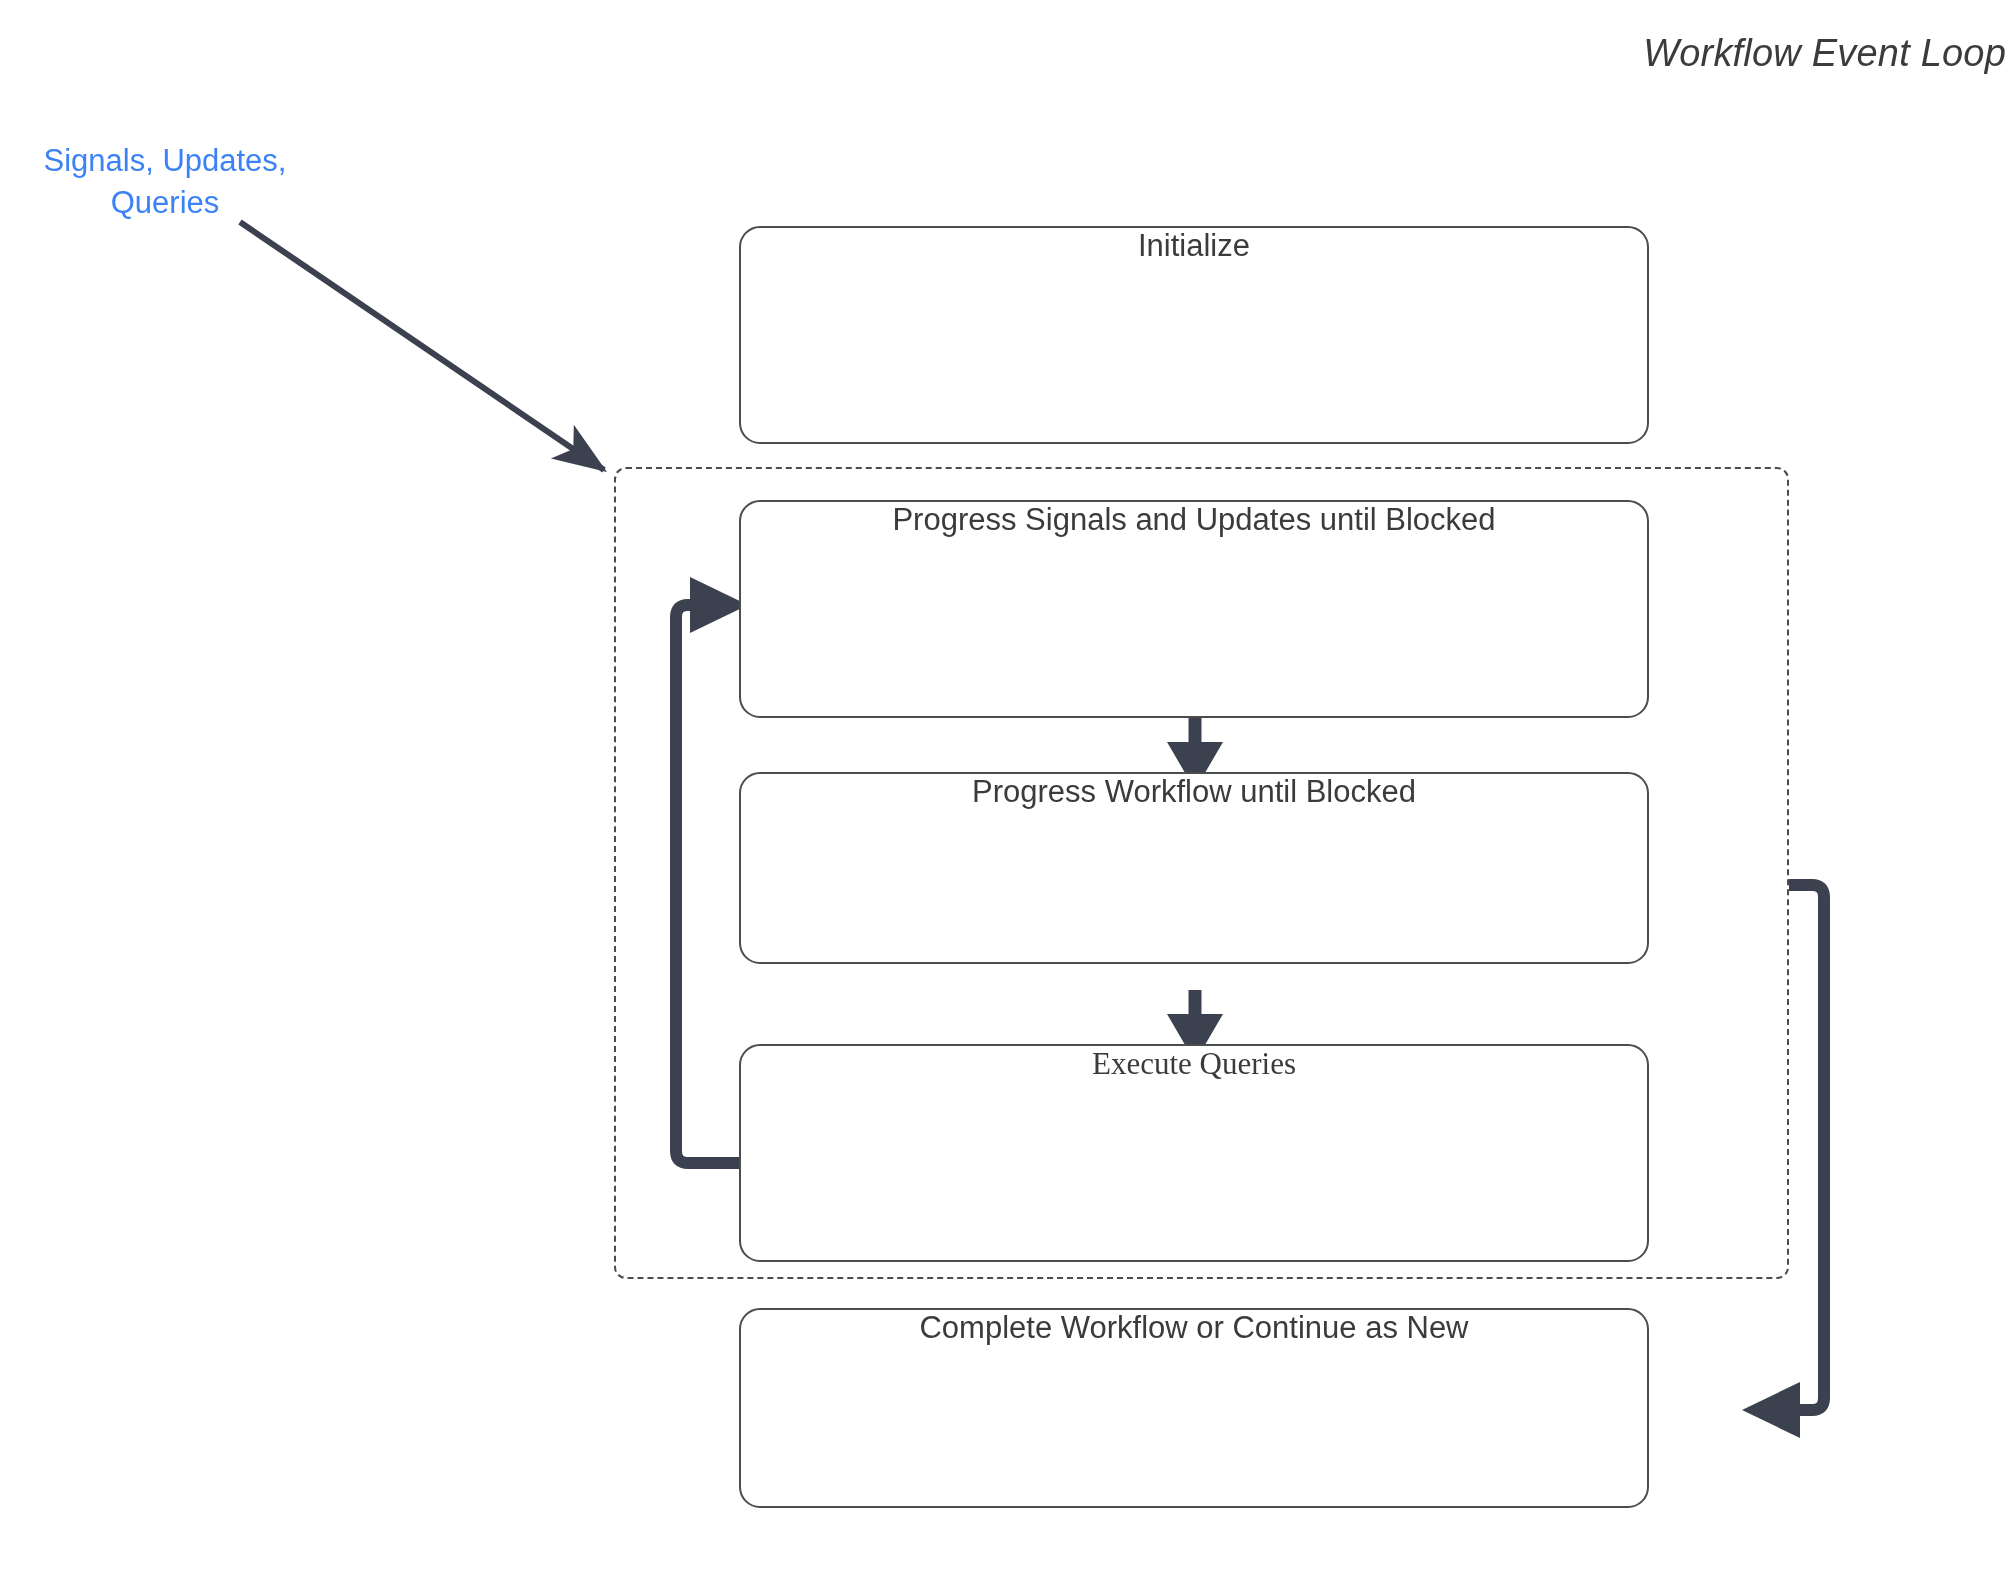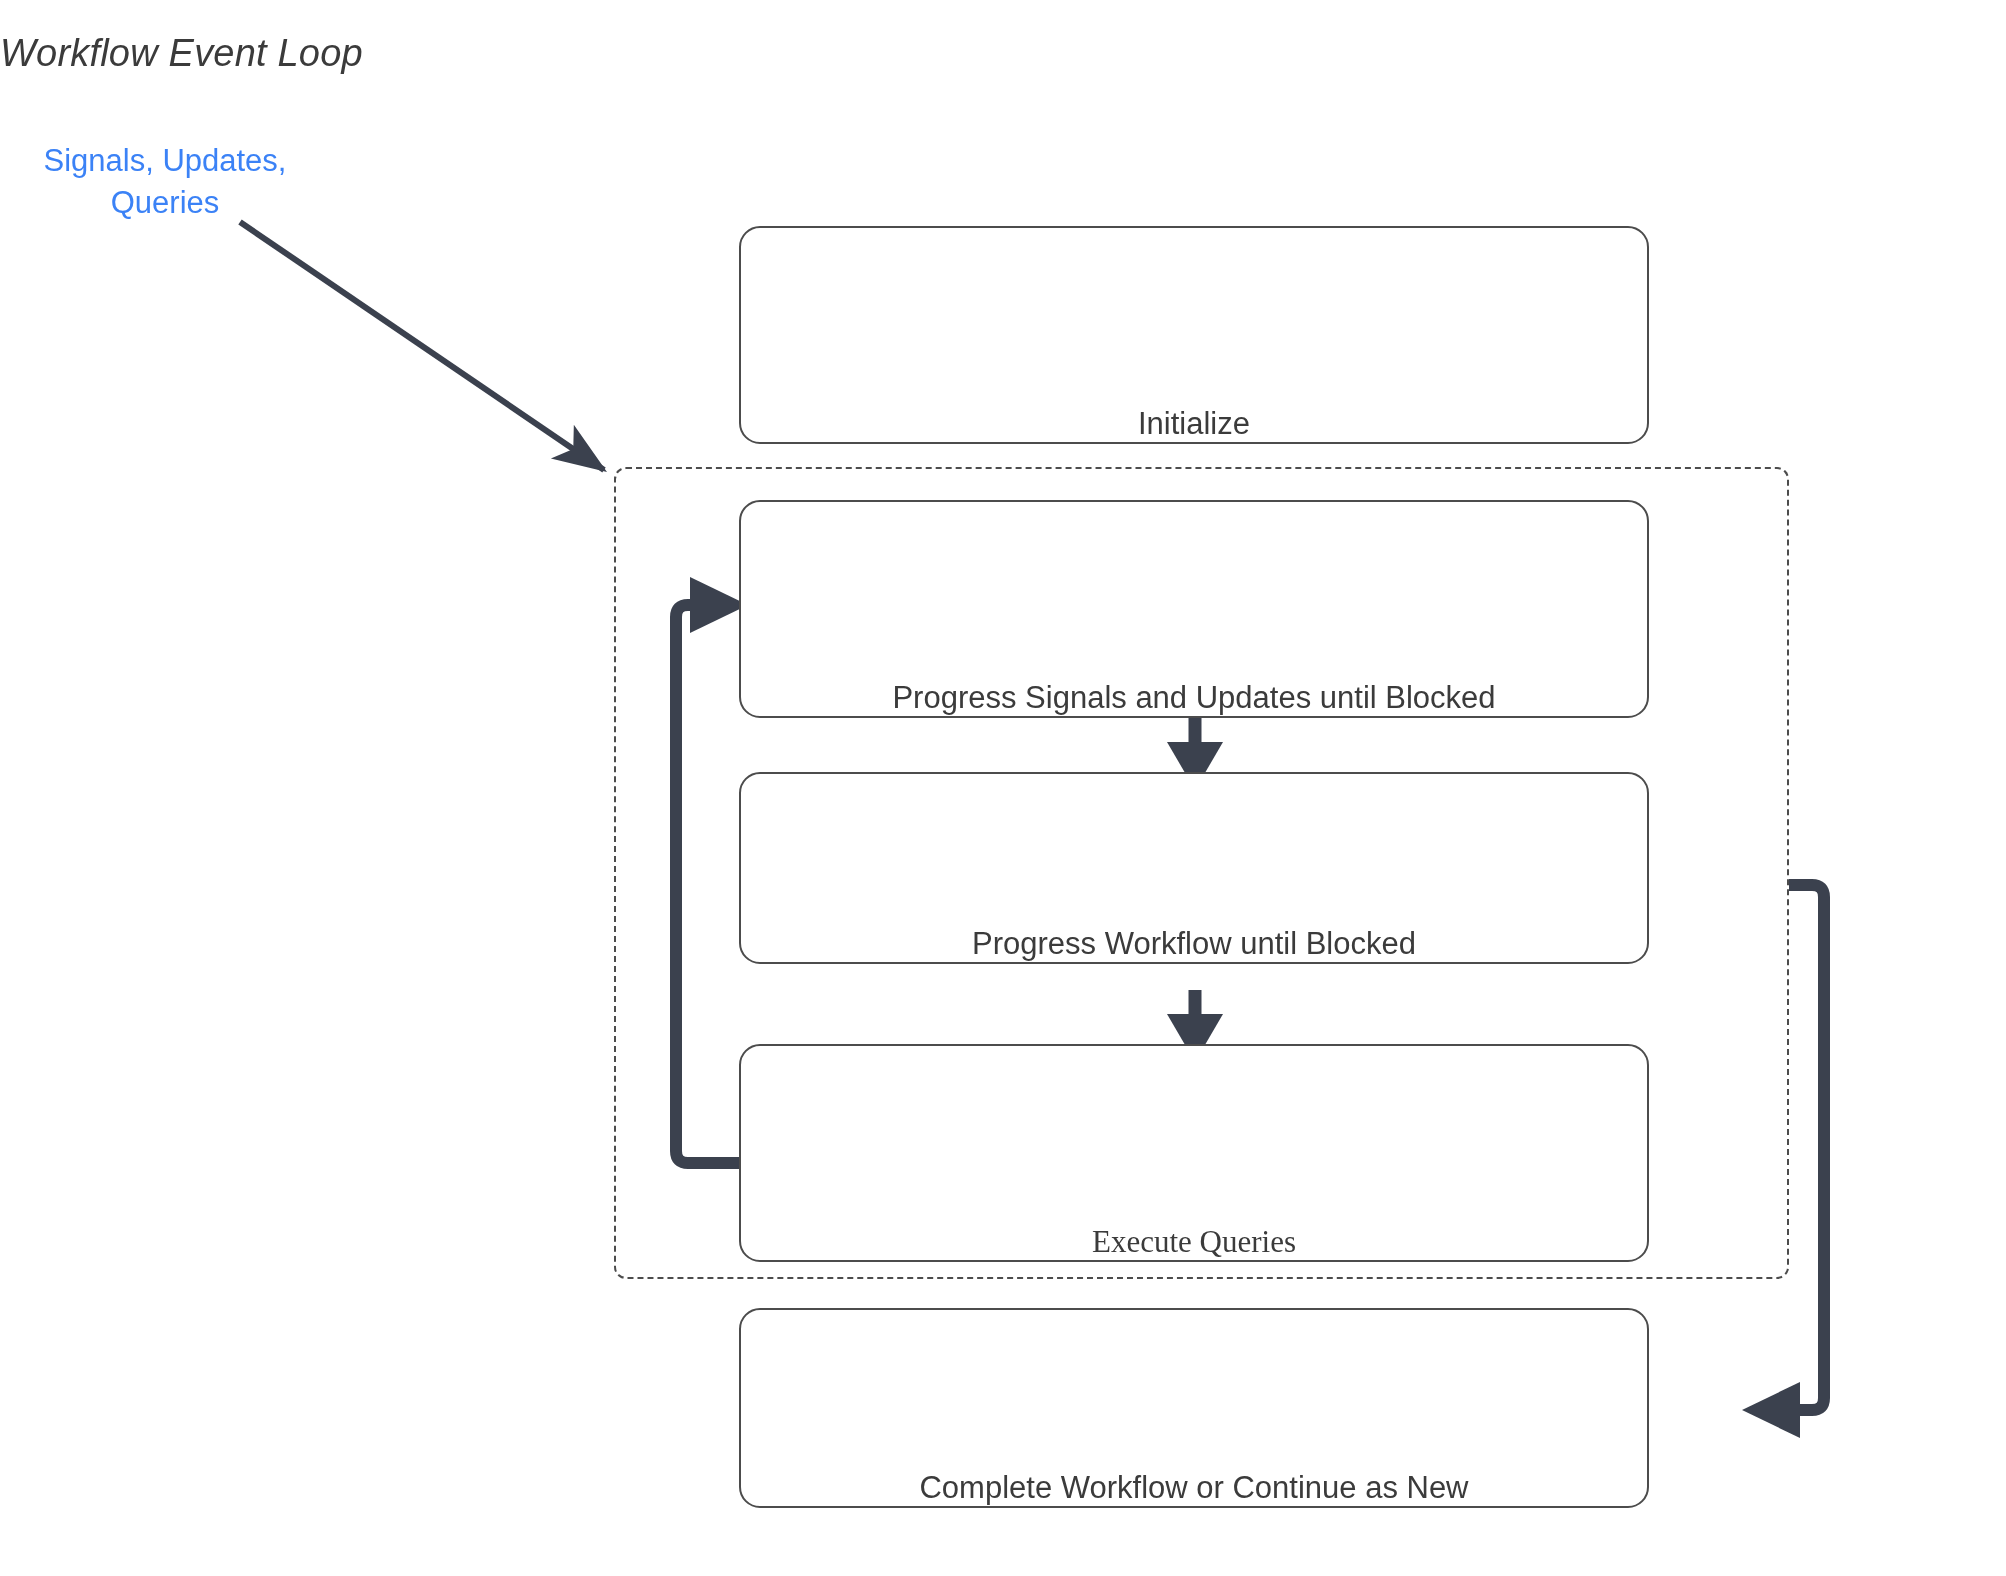--- a/index.html
+++ b/index.html
@@ -23,21 +23,21 @@
     top: 0;
     width: 2006px;
     height: 1576px;
     pointer-events: none;
   }
   .diagram-title {
     position: absolute;
     left: 0;
     top: 32px;
     width: 2006px;
-    text-align: left;
+    text-align: right;
     font-style: italic;
     font-size: 38px;
     color: #3b3b3b;
     letter-spacing: 0.2px;
   }
   .edge-label {
     position: absolute;
     left: 20px;
     top: 140px;
     width: 290px;
@@ -47,21 +47,21 @@
     color: #3b82f6;
     white-space: pre-line;
   }
   .node {
     position: absolute;
     box-sizing: border-box;
     background: #ffffff;
     border: 2px solid #4c4c4c;
     border-radius: 21px;
     display: flex;
-    align-items: flex-end;
+    align-items: flex-start;
     justify-content: center;
   }
   .node-label {
     font-size: 31px;
     color: #3b3b3b;
     text-align: center;
     padding: 0 18px;
   }
   .loop-container {
     position: absolute;

